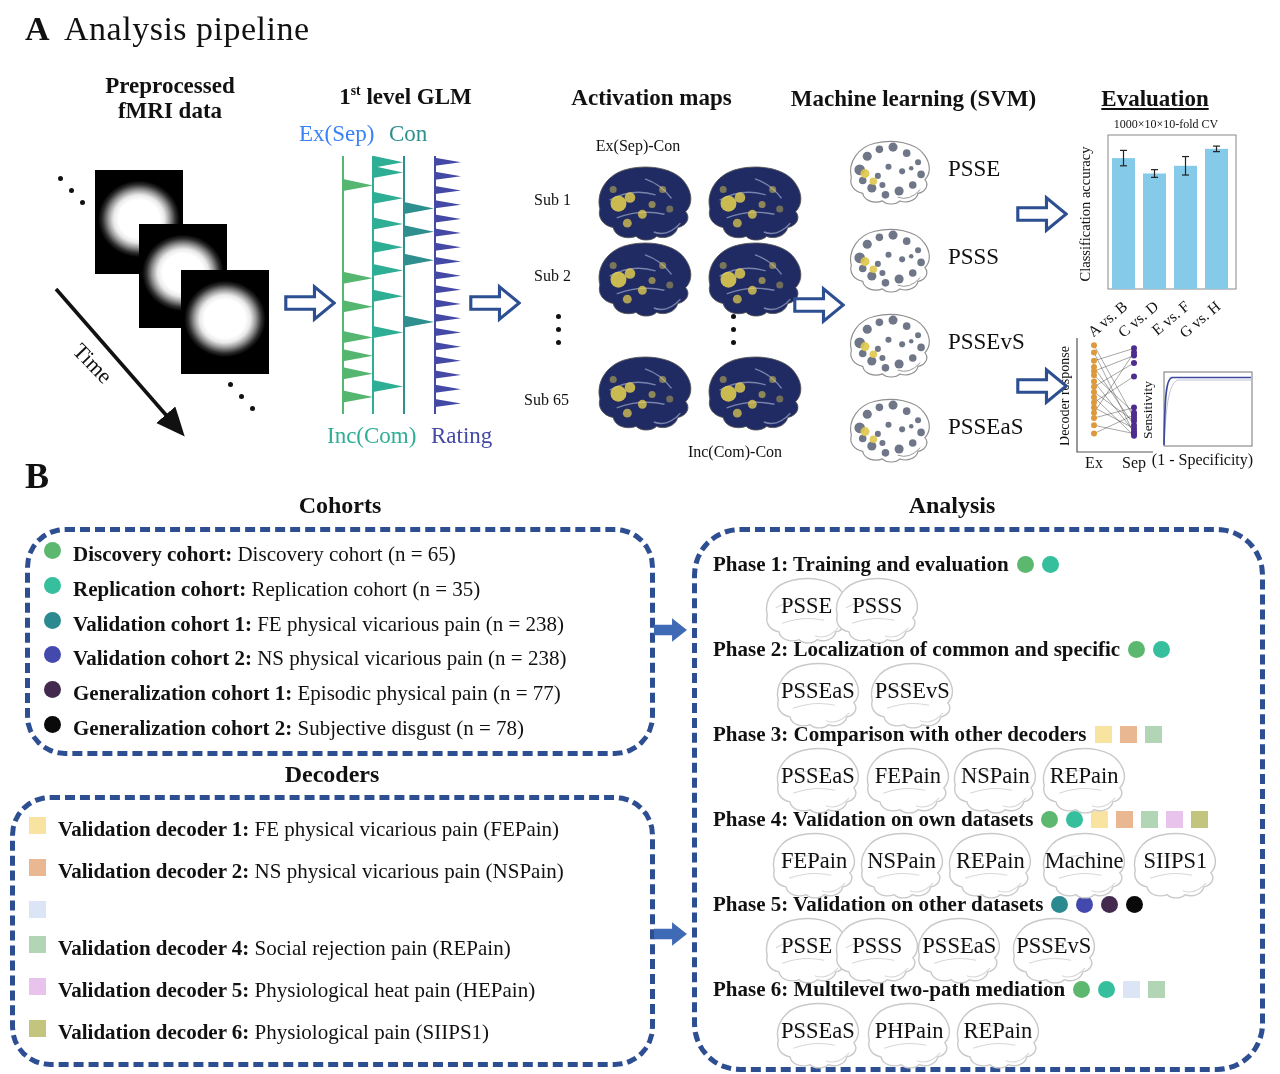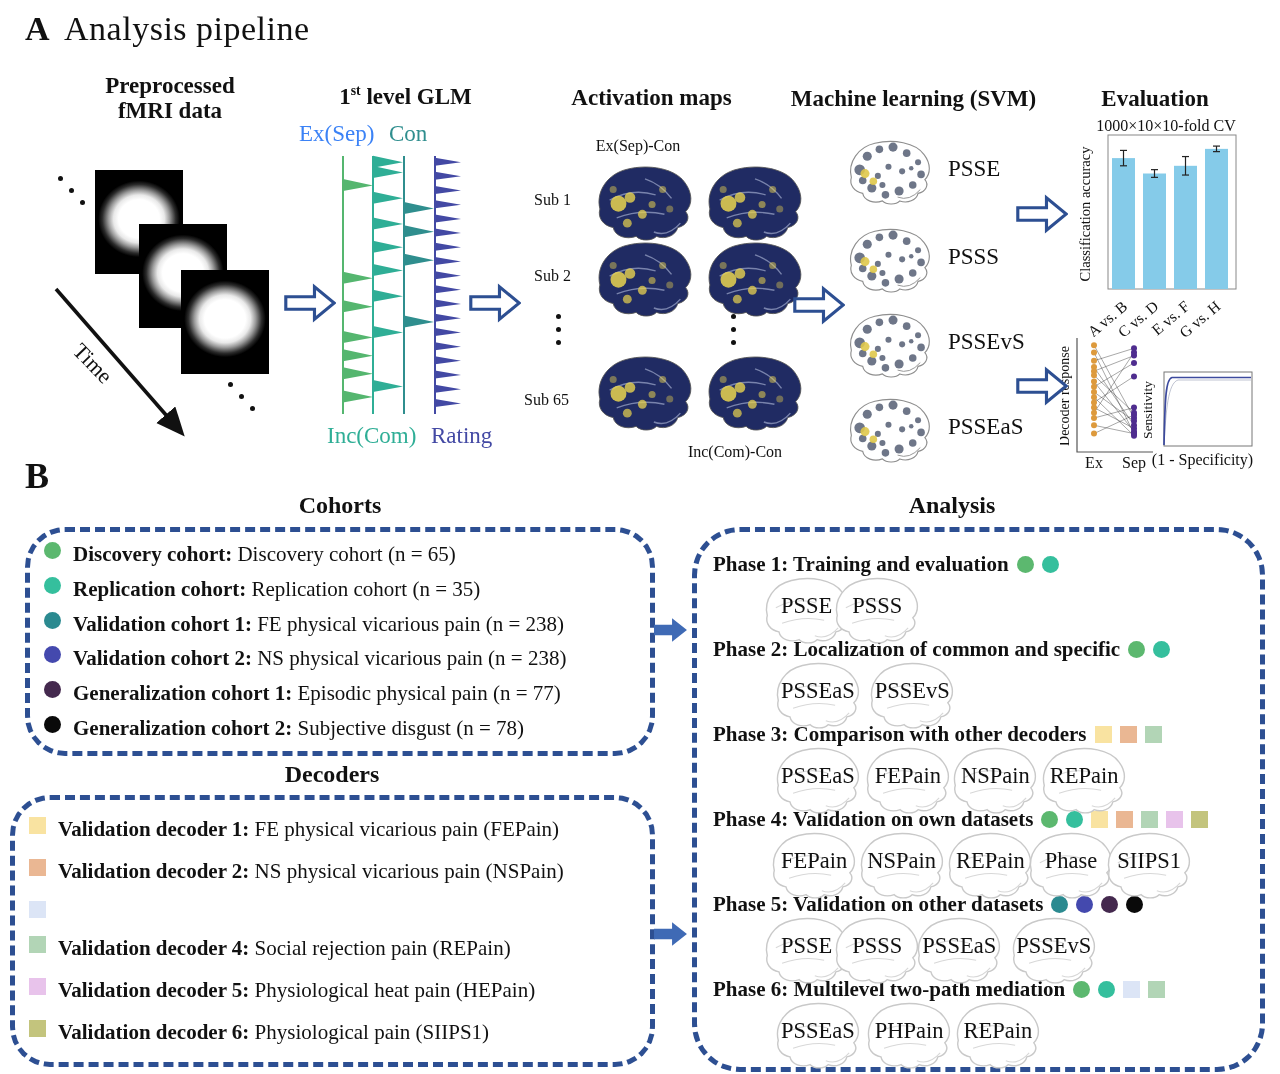--- a/index.html
+++ b/index.html
@@ -324,22 +324,22 @@
           <circle cx="44" cy="50" r="4" fill="#5a6377" opacity="0.88"></circle>
           <circle cx="88" cy="40" r="3" fill="#5a6377" opacity="0.88"></circle>
           <circle cx="50" cy="62" r="4" fill="#5a6377" opacity="0.88"></circle>
           <circle cx="27" cy="47" r="6" fill="#dfc84a" opacity="0.9"></circle>
           <circle cx="38" cy="57" r="5" fill="#dfc84a" opacity="0.9"></circle>
           <path d="M70,78 Q86,84 100,68" fill="none" stroke="#8e8e8e" stroke-width="1.2"></path>
         </svg></div>
       <div class="abs" style="left: 948px; top: 414px; font-size: 23px;">PSSEaS</div>
     </div>
 
-  <div class="abs hdr" style="left:1055px;top:87px;width:200px;">Evaluation</div>
-  <div class="abs" style="left:1086px;top:117px;width:160px;text-align:center;font-size:16px;">1000×10×10-fold CV</div>
+  <div class="abs hdr" style="left:1055px;top:87px;width:200px;text-decoration:underline;">Evaluation</div>
+  <div class="abs" style="left:1086px;top:117px;width:160px;text-align:center;font-size:12px;">1000×10×10-fold CV</div>
   <svg id="bar-chart" class="abs" style="left:1078px;top:132px;" width="170" height="205" viewBox="0 0 170 205">
       <text x="12" y="82" font-size="14.5" font-family="&quot;Liberation Serif&quot;,&quot;DejaVu Serif&quot;,serif" fill="#111" text-anchor="middle" transform="rotate(-90 12 82)">Classification accuracy</text>
       <rect x="30" y="3" width="128" height="154" fill="none" stroke="#888" stroke-width="1"></rect>
       <rect x="34" y="26.099999999999994" width="23" height="130.9" fill="#85cbe9"></rect>
       <line x1="45.5" y1="18.399999999999995" x2="45.5" y2="33.8" stroke="#222" stroke-width="1.2"></line>
       <line x1="42" y1="18.399999999999995" x2="49" y2="18.399999999999995" stroke="#222" stroke-width="1.2"></line>
       <line x1="42" y1="33.8" x2="49" y2="33.8" stroke="#222" stroke-width="1.2"></line>
       <text x="50.5" y="176" font-size="15.5" font-family="&quot;Liberation Serif&quot;,&quot;DejaVu Serif&quot;,serif" fill="#111" text-anchor="end" transform="rotate(-40 50.5 176)">A vs. B</text>
       <rect x="65" y="41.5" width="23" height="115.5" fill="#85cbe9"></rect>
       <line x1="76.5" y1="37.65" x2="76.5" y2="45.35" stroke="#222" stroke-width="1.2"></line>
@@ -583,21 +583,21 @@
                 <path d="M9,52 C4,32 18,12 40,7 C64,1 94,6 105,22 C114,34 114,47 106,55 C112,62 107,71 97,73 C95,82 83,87 73,83 C68,88 56,89 50,83 C39,87 26,83 24,73 C13,71 6,62 9,52 Z" fill="#ffffff" stroke="#c9c9c9" stroke-width="1.8"></path>
                 <path d="M20,42 Q45,28 72,36" fill="none" stroke="#d8d8d8" stroke-width="1.4"></path>
                 <path d="M28,62 Q55,52 82,58" fill="none" stroke="#d8d8d8" stroke-width="1.4"></path>
                 <path d="M70,78 Q86,84 100,68" fill="none" stroke="#d8d8d8" stroke-width="1.4"></path>
               </svg><span class="item-lbl">REPain</span></span>
             <span class="item"><svg viewBox="0 0 120 95" width="96" height="74" class="ghost">
                 <path d="M9,52 C4,32 18,12 40,7 C64,1 94,6 105,22 C114,34 114,47 106,55 C112,62 107,71 97,73 C95,82 83,87 73,83 C68,88 56,89 50,83 C39,87 26,83 24,73 C13,71 6,62 9,52 Z" fill="#ffffff" stroke="#c9c9c9" stroke-width="1.8"></path>
                 <path d="M20,42 Q45,28 72,36" fill="none" stroke="#d8d8d8" stroke-width="1.4"></path>
                 <path d="M28,62 Q55,52 82,58" fill="none" stroke="#d8d8d8" stroke-width="1.4"></path>
                 <path d="M70,78 Q86,84 100,68" fill="none" stroke="#d8d8d8" stroke-width="1.4"></path>
-              </svg><span class="item-lbl">Phase</span></span>
+              </svg><span class="item-lbl">Machine</span></span>
             <span class="item"><svg viewBox="0 0 120 95" width="96" height="74" class="ghost">
                 <path d="M9,52 C4,32 18,12 40,7 C64,1 94,6 105,22 C114,34 114,47 106,55 C112,62 107,71 97,73 C95,82 83,87 73,83 C68,88 56,89 50,83 C39,87 26,83 24,73 C13,71 6,62 9,52 Z" fill="#ffffff" stroke="#c9c9c9" stroke-width="1.8"></path>
                 <path d="M20,42 Q45,28 72,36" fill="none" stroke="#d8d8d8" stroke-width="1.4"></path>
                 <path d="M28,62 Q55,52 82,58" fill="none" stroke="#d8d8d8" stroke-width="1.4"></path>
                 <path d="M70,78 Q86,84 100,68" fill="none" stroke="#d8d8d8" stroke-width="1.4"></path>
               </svg><span class="item-lbl">SIIPS1</span></span>
           </div>
         </div>
         <div class="phase">
           <div class="phase-title-row"><span class="phase-title">Phase 5: Validation on other datasets</span><span class="chip circle" style="background: rgb(43, 138, 144);"></span><span class="chip circle" style="background: rgb(68, 73, 174);"></span><span class="chip circle" style="background: rgb(68, 41, 78);"></span><span class="chip circle" style="background: rgb(10, 10, 10);"></span></div>

